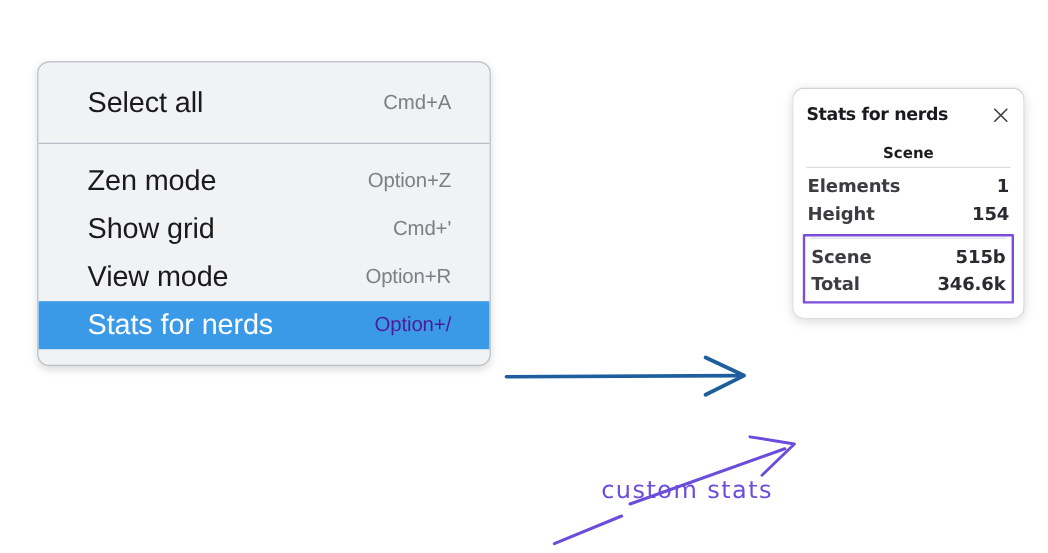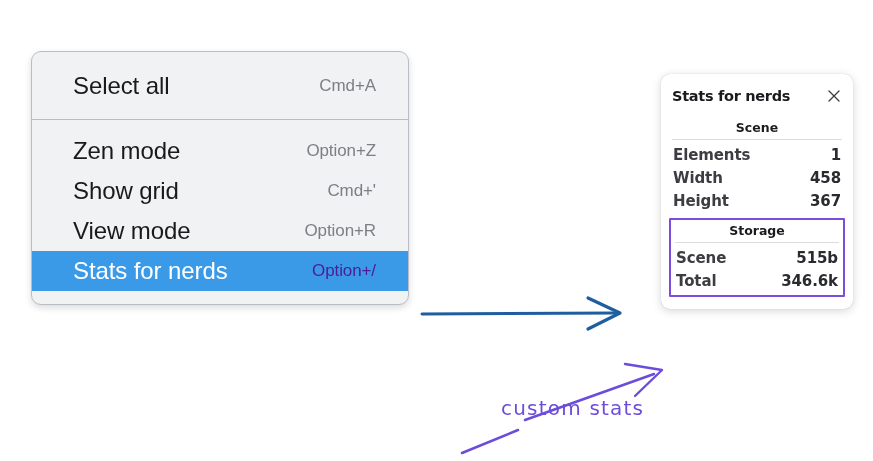--- a/index.html
+++ b/index.html
@@ -190,33 +190,28 @@
   </div>
 
   <div>
     <div class="sec-head">Scene</div>
     <div class="sec-rule"></div>
     <div class="stat-row">
       <span class="k">Elements</span>
       <span class="v">1</span>
     </div>
     <div class="stat-row">
-      <span class="k">Width</span>
-      <span class="v">458</span>
-    </div>
-    <div class="stat-row">
       <span class="k">Height</span>
-      <span class="v">367</span>
+      <span class="v">154</span>
     </div>
   </div>
 
   <div id="custom-stats-box">
 
     <div>
-      <div class="sec-head">Storage</div>
       <div class="sec-rule"></div>
       <div class="stat-row">
         <span class="k">Scene</span>
         <span class="v">515b</span>
       </div>
       <div class="stat-row">
         <span class="k">Total</span>
         <span class="v">346.6k</span>
       </div>
     </div>

